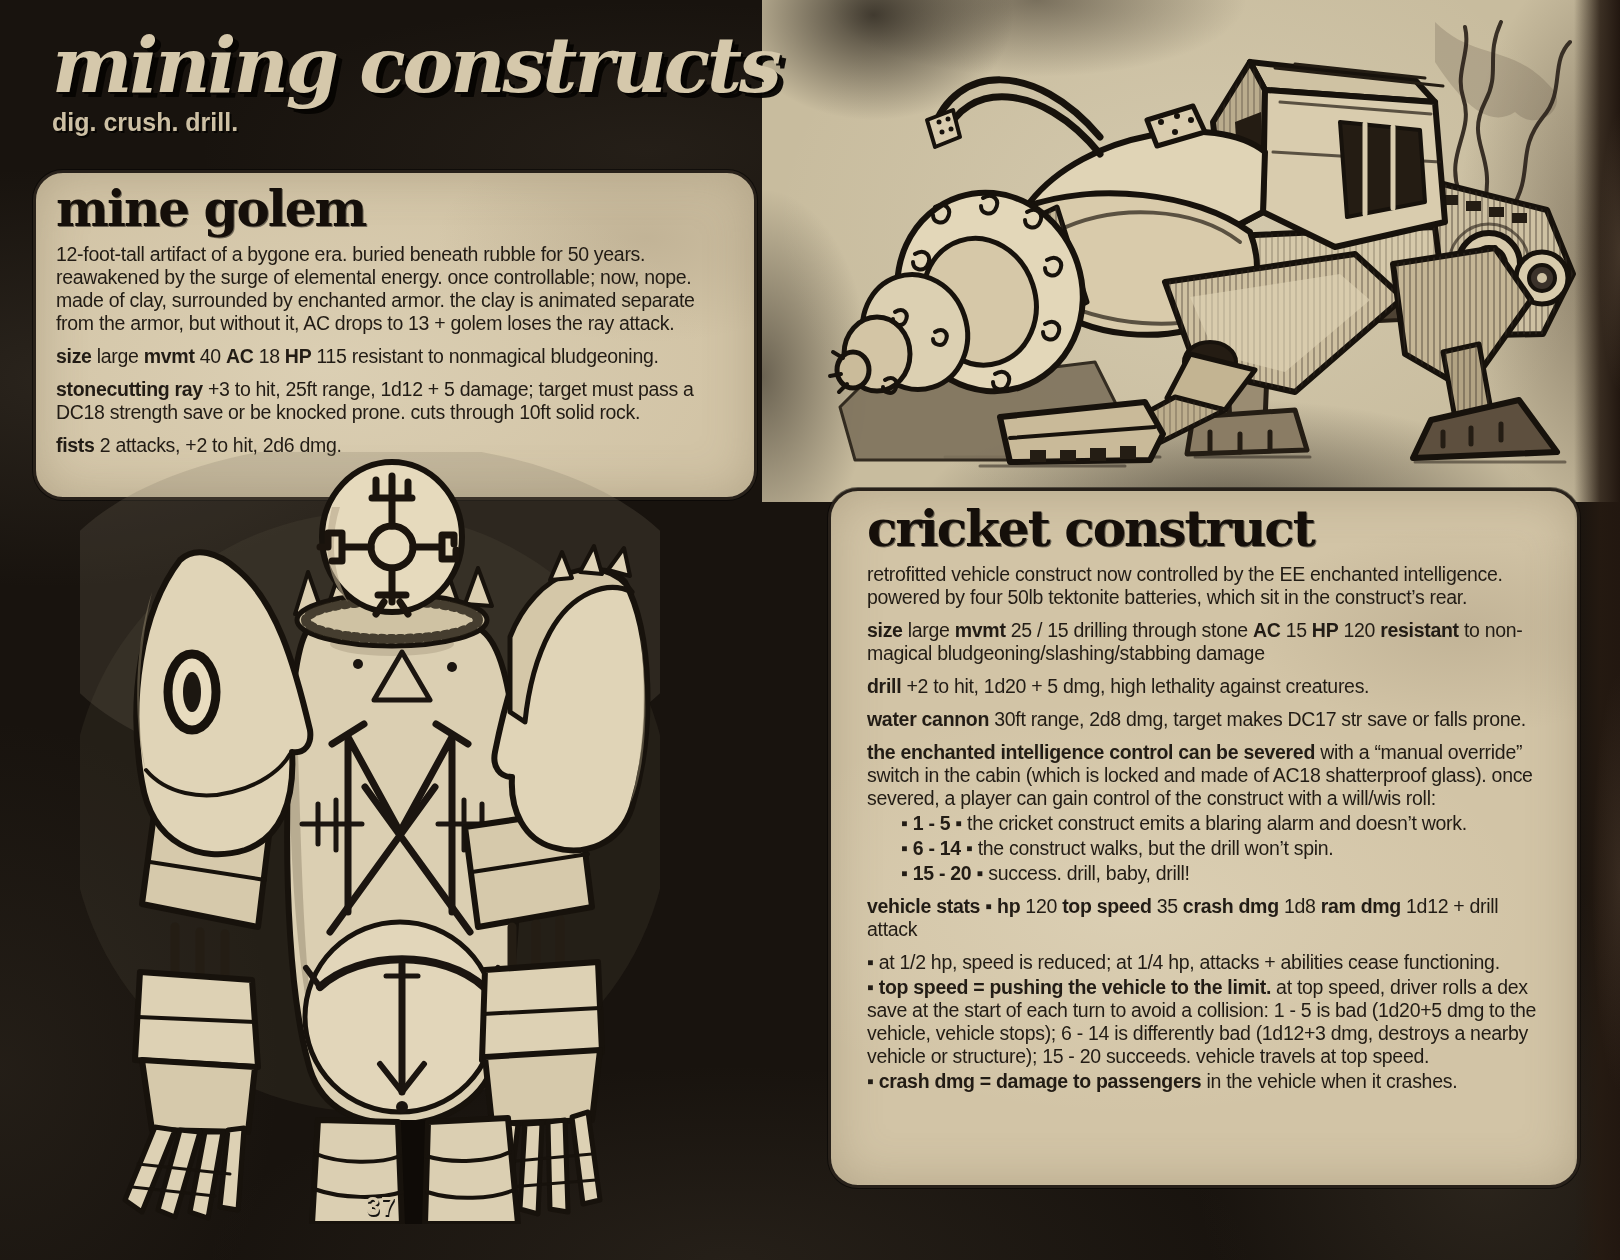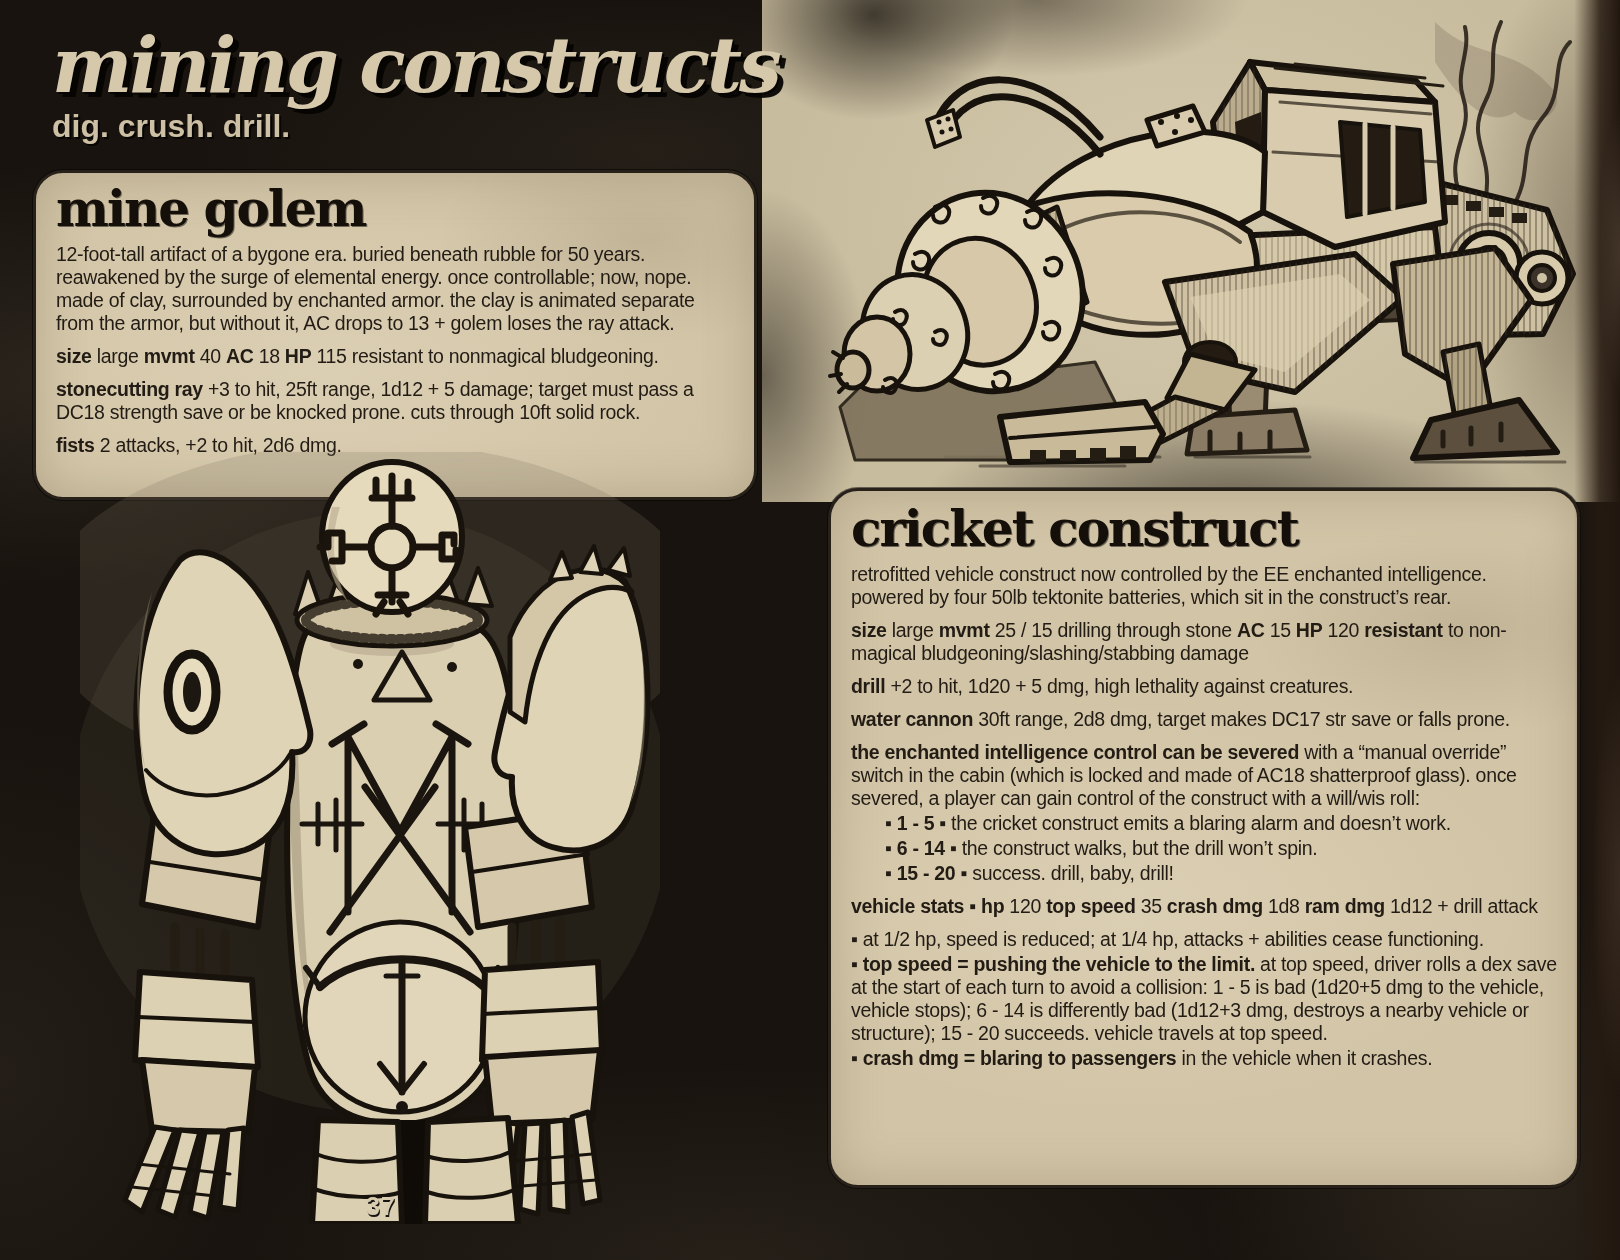--- a/index.html
+++ b/index.html
@@ -33,34 +33,34 @@
       #c8bc9e;
   }
   .title-wrap{position:absolute;left:52px;top:26px;z-index:3;}
   .zine-title{
     font-family:"DejaVu Serif",serif;font-weight:700;font-size:76px;line-height:1.05;
     letter-spacing:-3px;color:#d5c8ab;margin:0;
     text-shadow:6px 5px 0 rgba(6,4,2,.95), 2px 2px 0 rgba(6,4,2,.9);
     font-style:italic;
   }
   .zine-tagline{
-    font-weight:700;font-size:32px;color:#cdc0a4;margin-top:2px;letter-spacing:0;
+    font-weight:700;font-size:25px;color:#cdc0a4;margin-top:2px;letter-spacing:0;
     text-shadow:2px 2px 0 rgba(6,4,2,.9);
   }
   .panel{
     position:absolute;background:
       radial-gradient(ellipse 300px 150px at 85% 20%, rgba(120,104,80,.18), transparent 70%),
       radial-gradient(ellipse 500px 260px at 40% 60%, rgba(240,232,210,.3), transparent 80%),
       #d2c4a6;
     border:3px solid #28211a;border-radius:30px;
     box-shadow:inset 0 0 50px rgba(110,95,70,.30), 0 0 0 1px rgba(0,0,0,.5);
     color:#221c15;
   }
   #golem-panel{left:33px;top:170px;width:724px;height:330px;z-index:1;padding:10px 20px;box-sizing:border-box;}
-  #cricket-panel{left:828px;top:488px;width:752px;height:700px;z-index:2;padding:12px 20px;box-sizing:border-box;overflow:hidden;}
+  #cricket-panel{left:828px;top:488px;width:752px;height:700px;z-index:2;padding:12px 36px;box-sizing:border-box;overflow:hidden;}
   .bheading{
     font-family:"DejaVu Serif",serif;font-weight:700;font-size:50px;line-height:1.05;
     letter-spacing:-2px;color:#150f0a;margin:0 0 6px;
     text-shadow:1px 1px 0 rgba(10,8,5,.5);
   }
   .pbody{font-size:19.5px;line-height:23px;letter-spacing:-0.3px;}
   .pbody p{margin:7px 0 10px;}
   .pbody b{font-weight:700;}
   .sublist{margin:0 0 10px 34px;}
   .sublist p{margin:0 0 2px;}
@@ -356,19 +356,19 @@
     <p style="margin-bottom:2px;"><b>the enchanted intelligence control can be severed</b><span> with a “manual override” switch in the cabin (which is locked and made of AC18 shatterproof glass). once severed, a player can gain control of the construct with a will/wis roll:</span></p>
     <div class="sublist">
       <p><b>▪ 1 - 5 ▪</b><span> the cricket construct emits a blaring alarm and doesn’t work.</span></p>
       <p><b>▪ 6 - 14 ▪</b><span> the construct walks, but the drill won’t spin.</span></p>
       <p><b>▪ 15 - 20 ▪</b><span> success. drill, baby, drill!</span></p>
     </div>
     <p><b>vehicle stats ▪ hp</b><span> 120 </span><b>top speed</b><span> 35 </span><b>crash dmg</b><span> 1d8 </span><b>ram dmg</b><span> 1d12 + drill attack</span></p>
     <div class="rules">
       <p><span>▪ at 1/2 hp, speed is reduced; at 1/4 hp, attacks + abilities cease functioning.</span></p>
       <p><span>▪ </span><b>top speed = pushing the vehicle to the limit.</b><span> at top speed, driver rolls a dex save at the start of each turn to avoid a collision: 1 - 5 is bad (1d20+5 dmg to the vehicle, vehicle stops); 6 - 14 is differently bad (1d12+3 dmg, destroys a nearby vehicle or structure); 15 - 20 succeeds. vehicle travels at top speed.</span></p>
-      <p><span>▪ </span><b>crash dmg = blaring to passengers</b><span> in the vehicle when it crashes.</span></p>
+      <p><span>▪ </span><b>crash dmg = damage to passengers</b><span> in the vehicle when it crashes.</span></p>
     </div>
   </div>
 </div>
 
 <div class="pageno" id="pageno-left">37</div>
 <div class="pageno" id="pageno-right">38</div>
 
 </body></html>

